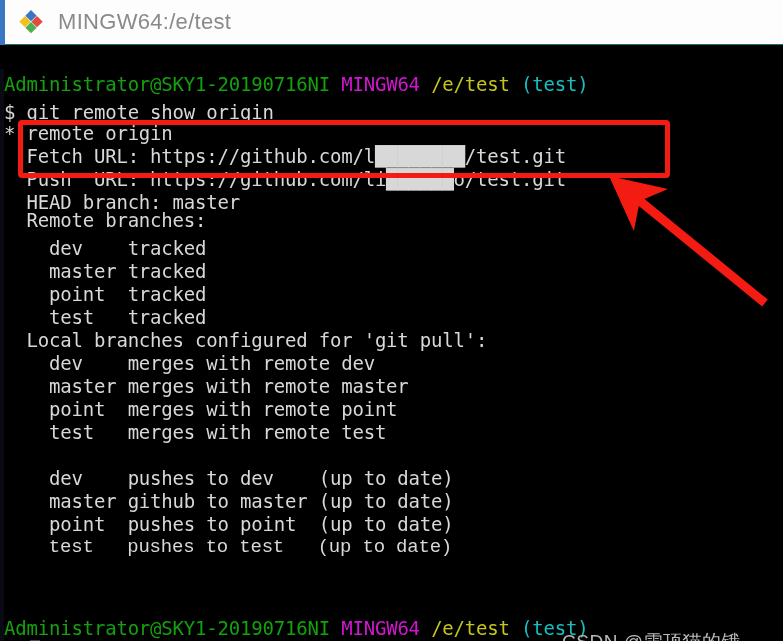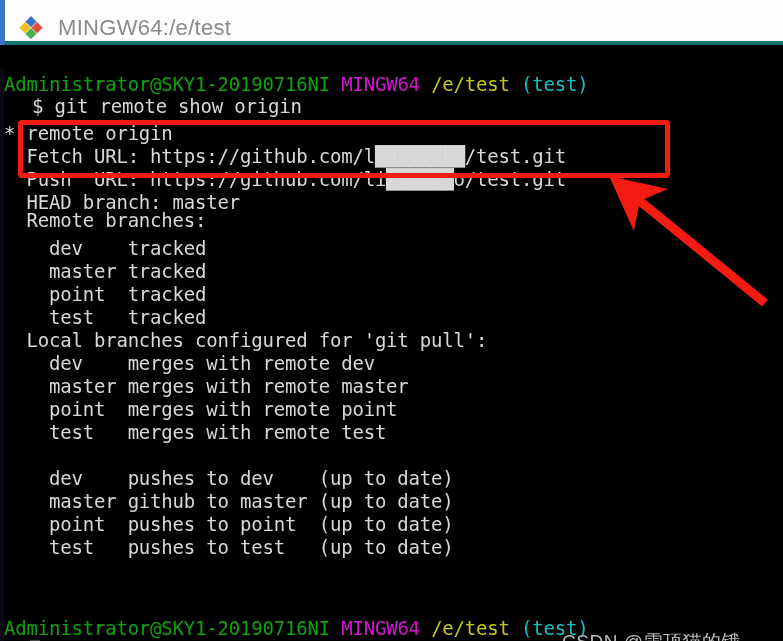--- a/index.html
+++ b/index.html
@@ -18,23 +18,23 @@
     background: #000000;
   }
 
   
   #titlebar {
     position: absolute;
     left: 0; top: 0;
     width: 783px;
     height: 45px;
     background: #fdfdfd;
-    border-bottom: 4px solid #0f766e;
+    border-bottom: 1px solid #0f766e;
     display: flex;
-    align-items: flex-end;
+    align-items: center;
     box-sizing: border-box;
   }
   #titlebar-accent {
     position: absolute;
     left: 0; top: 0;
     width: 5px;
     height: 45px;
     background: #3b76c4;
   }
   #app-icon {
@@ -157,40 +157,40 @@
     </div>
 
     <div id="title-text">MINGW64:/e/test</div>
   </div>
 
   <div id="terminal">
     <div id="term-left-edge"></div>
 
     <div class="line" style="top:4px;"><span class="c-green">Administrator@SKY1-20190716NI</span><span class="c-white"> </span><span class="c-purple">MINGW64</span><span class="c-white"> </span><span class="c-yellow">/e/test</span><span class="c-white"> </span><span class="c-cyan">(test)</span></div>
 
-    <div class="line c-white" style="top:26px;padding-left:28px;">$ git remote show origin</div>
+    <div class="line c-white" style="top:32px;">$ git remote show origin</div>
 
     <div class="line c-white" style="top:53px;">* remote origin</div>
     <div class="line c-white" style="top:76px;">  Fetch URL: https://github.com/l████████/test.git</div>
     <div class="line c-white" style="top:99px;">  Push  URL: https://github.com/li██████o/test.git</div>
     <div class="line c-white" style="top:122px;">  HEAD branch: master</div>
     <div class="line c-white" style="top:140px;">  Remote branches:</div>
     <div class="line c-white" style="top:168px;">    dev    tracked</div>
     <div class="line c-white" style="top:191px;">    master tracked</div>
     <div class="line c-white" style="top:214px;">    point  tracked</div>
     <div class="line c-white" style="top:237px;">    test   tracked</div>
     <div class="line c-white" style="top:260px;">  Local branches configured for 'git pull':</div>
     <div class="line c-white" style="top:283px;">    dev    merges with remote dev</div>
     <div class="line c-white" style="top:306px;">    master merges with remote master</div>
     <div class="line c-white" style="top:329px;">    point  merges with remote point</div>
     <div class="line c-white" style="top:352px;text-align:center;">    test   merges with remote test</div>
     <div class="line c-white" style="top:398px;">    dev    pushes to dev    (up to date)</div>
     <div class="line c-white" style="top:421px;">    master github to master (up to date)</div>
     <div class="line c-white" style="top:444px;">    point  pushes to point  (up to date)</div>
-    <div class="line c-white" style="top:467px;">    test   pushes to test   (up to date)</div>
+    <div class="line c-white" style="top:467px;font-family:Liberation Mono, monospace;">    test   pushes to test   (up to date)</div>
 
     <div class="line" style="top:548px;"><span class="c-green">Administrator@SKY1-20190716NI</span><span class="c-white"> </span><span class="c-purple">MINGW64</span><span class="c-white"> </span><span class="c-yellow">/e/test</span><span class="c-white"> </span><span class="c-cyan">(test)</span></div>
 
     <div class="line c-white" style="top:571px;">$</div>
 
     <div id="cursor"></div>
 
     <div id="watermark">CSDN @雪顶猫的锇</div>
   </div>
 

